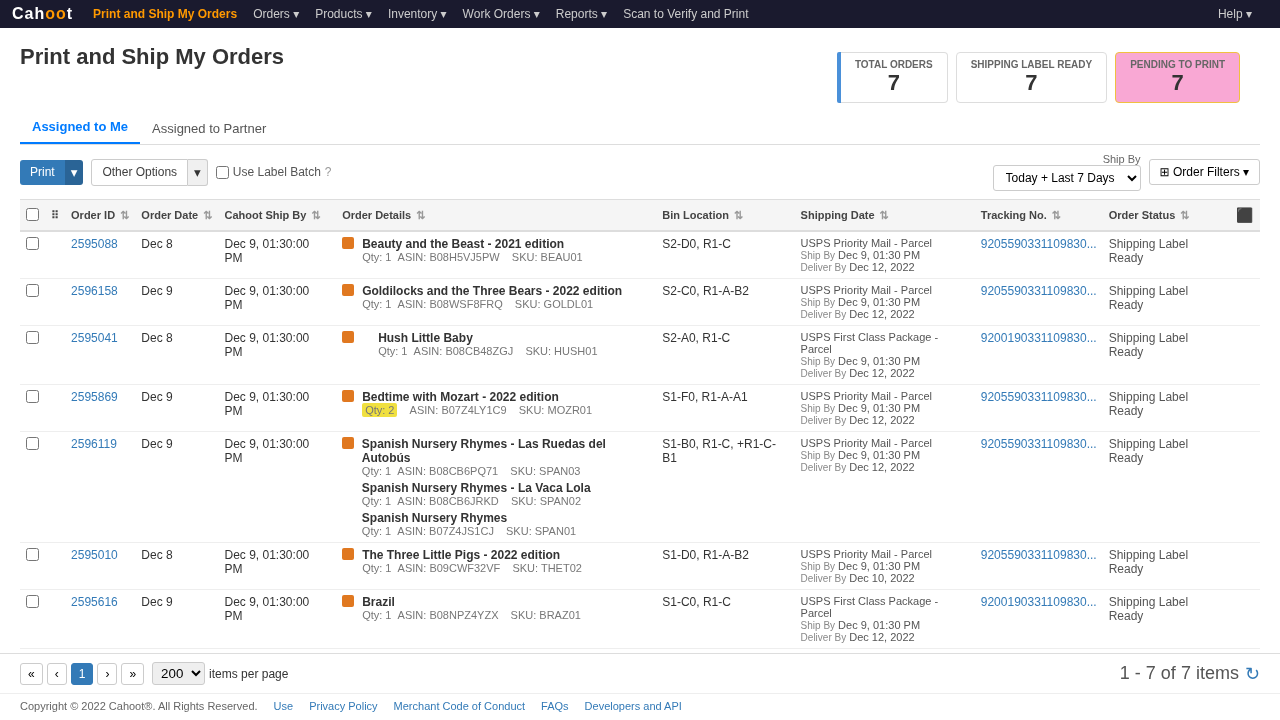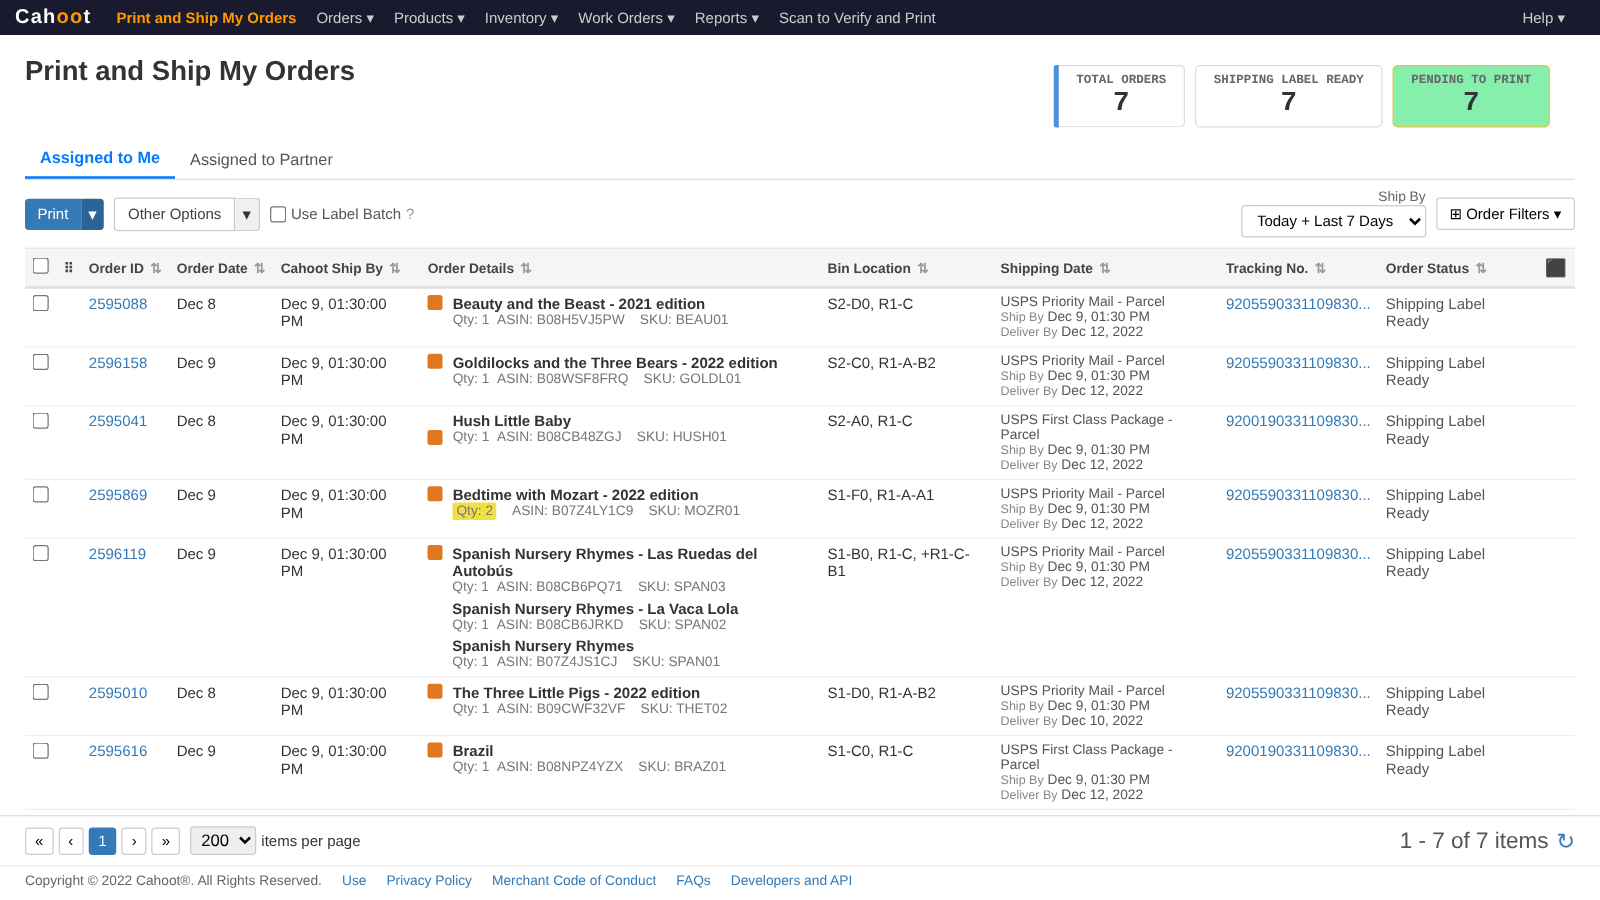--- a/index.html
+++ b/index.html
@@ -38,30 +38,29 @@
     .tab { padding: 8px 12px; cursor: pointer; font-size: 13px; color: #555; }
     .tab.active { color: #007bff; border-bottom: 2px solid #007bff; font-weight: bold; }
 
     
     .stats-bar {
       display: flex;
       align-items: center;
       justify-content: space-between;
       padding: 8px 20px;
       gap: 8px;
-      font-family: Liberation Mono, monospace;
     }
     .stat-box {
       border: 1px solid #ddd;
       border-radius: 4px;
       padding: 6px 14px;
       text-align: center;
       min-width: 100px;
     }
-    .stat-box.yellow { border: 1px solid #f0c040; background: #86efac; }
+    .stat-box.yellow { border: 1px solid #f0c040; background: #f9a8d4; }
     .stat-label { font-size: 10px; color: #666; text-transform: uppercase; font-weight: bold; }
     .stat-value { font-size: 22px; font-weight: bold; color: #333; }
 
     
     .toolbar {
       display: flex;
       align-items: center;
       padding: 8px 20px;
       gap: 8px;
     }
@@ -364,21 +363,21 @@
       <td>
         <input type="checkbox" style="">
       </td>
       <td></td>
       <td>
         <a class="order-id-link">2595041</a>
       </td>
       <td>Dec 8</td>
       <td>Dec 9, 01:30:00 PM</td>
       <td>
-        <div style="display:flex; align-items:flex-end; gap:4px;">
+        <div style="display:flex; align-items:flex-start; gap:20px;">
           <span class="bin-icon"></span>
           <div>
                 <div class="order-details-title">Hush Little Baby</div>
               <div class="order-details-meta">
                 Qty: 1&nbsp;&nbsp;<span>ASIN: B08CB48ZGJ</span>&nbsp;&nbsp;<span>SKU: HUSH01</span>
               </div>
               </div>
         </div>
       </td>
       <td>S2-A0, R1-C</td>

